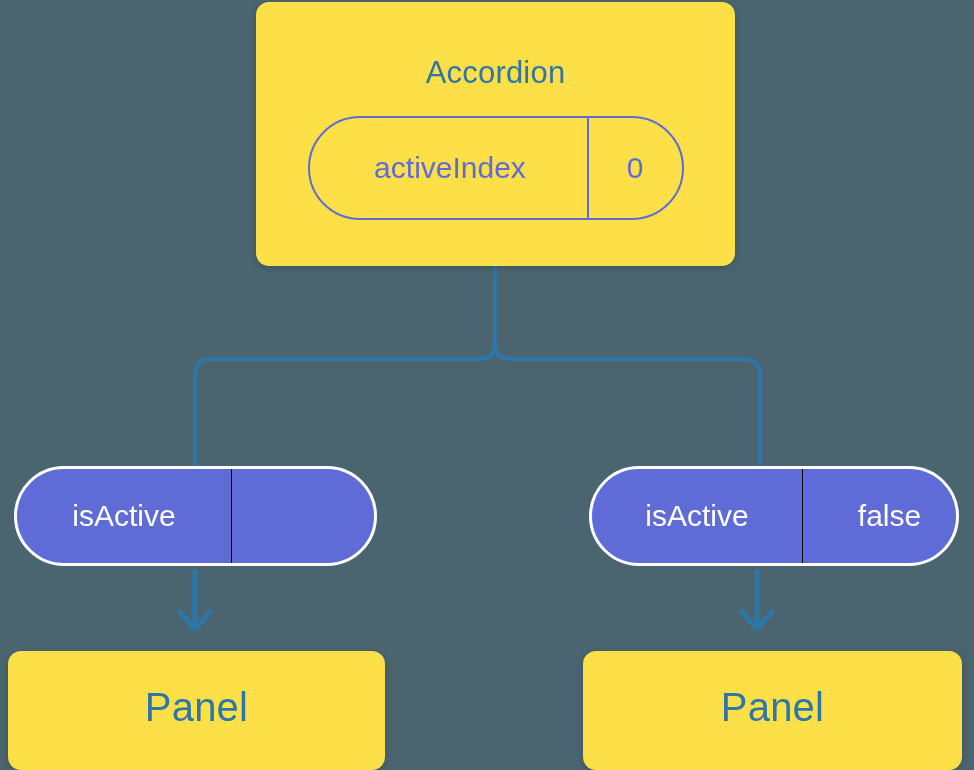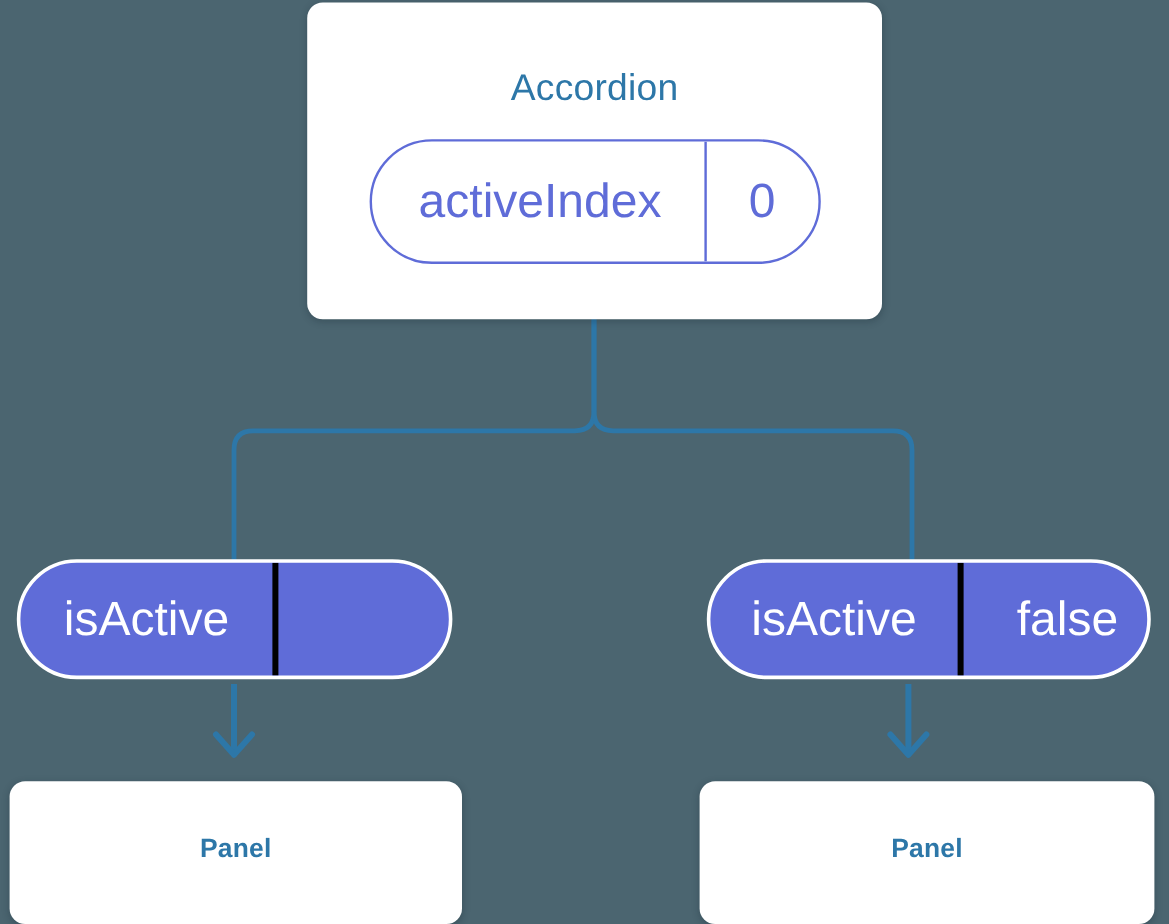--- a/index.html
+++ b/index.html
@@ -26,21 +26,21 @@
     left: 0;
     top: 0;
     width: 974px;
     height: 770px;
     pointer-events: none;
   }
 
   
   .card {
     position: absolute;
-    background: #ffffff;
+    background: #fde047;
     border-radius: 13px;
     box-shadow: 0 2px 6px rgba(20,40,50,0.28);
     display: flex;
     flex-direction: column;
     align-items: center;
     box-sizing: border-box;
   }
   .card-title {
     color: #2d77a8;
     font-size: 31px;
@@ -64,38 +64,38 @@
 
   
   .panel-card {
     top: 651px;
     height: 119px;
     justify-content: center;
     padding-bottom: 8px;
   }
   #panel-card-left  { left: 8px;   width: 377px; }
   #panel-card-right { left: 583px; width: 379px; }
-  .panel-card .card-title { font-size: 22px; font-weight: bold; }
+  .panel-card .card-title { font-size: 40px; }
 
   
   .pill {
     position: absolute;
     display: flex;
     align-items: stretch;
     border-radius: 999px;
     box-sizing: border-box;
     overflow: hidden;
     white-space: nowrap;
   }
   .pill .pill-key,
   .pill .pill-value {
     display: flex;
     align-items: center;
     justify-content: center;
-    font-size: 40px;
+    font-size: 30px;
     font-weight: 400;
     line-height: 1;
     box-sizing: border-box;
   }
 
   
   .pill-outline {
     position: relative;
     border: 2px solid #5f6cd8;
     background: transparent;
@@ -117,21 +117,21 @@
   .pill-solid {
     background: #5f6cd8;
     border: 3px solid #ffffff;
     height: 100px;
   }
   .pill-solid .pill-key,
   .pill-solid .pill-value {
     color: #ffffff;
   }
   .pill-solid .pill-key {
-    border-right: 5px solid #000000;
+    border-right: 1px solid #000000;
   }
   #pill-left {
     left: 14px;
     top: 466px;
     width: 363px;
   }
   #pill-left .pill-key   { width: 215px; }
   #pill-left .pill-value { flex: 1; }
   #pill-right {
     left: 589px;

